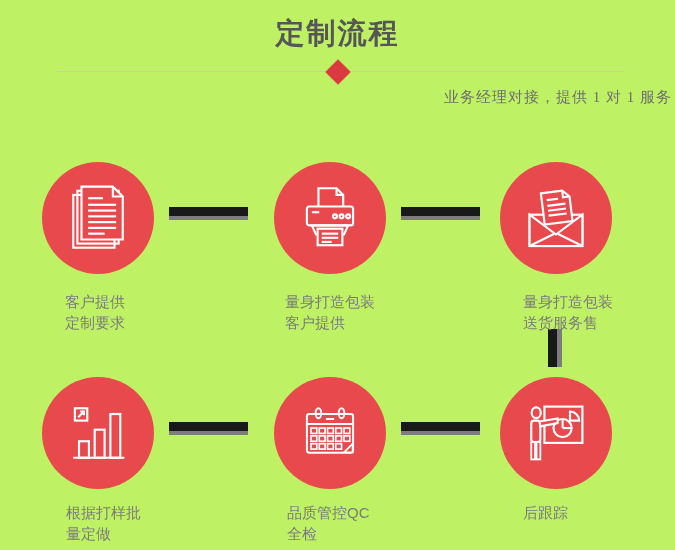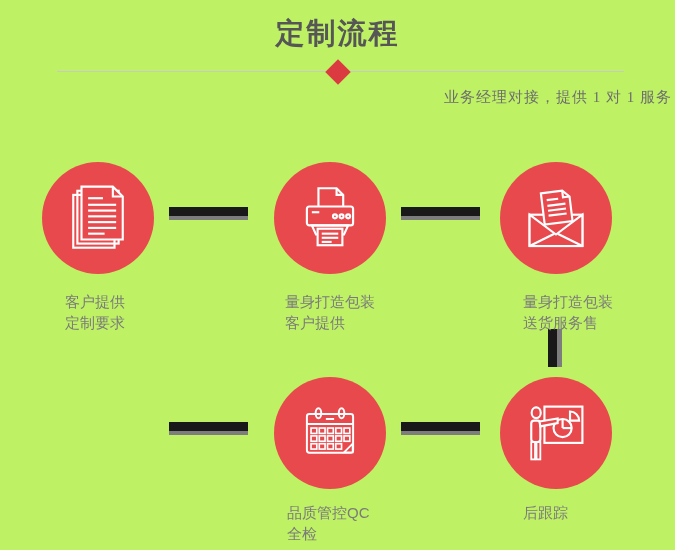--- a/index.html
+++ b/index.html
@@ -115,20 +115,39 @@
           <line x1="72" y1="74" x2="42" y2="59"></line>
         </g>
       </svg>
     </div>
     <div class="label">
       <div>量身打造包装</div>
       <div>送货服务售</div>
     </div>
   </div>
 
+  <div class="step s4">
+    <div class="circle">
+      <svg width="66" height="66" viewBox="0 0 80 80">
+        <g stroke="#ffffff" stroke-width="2.6" fill="none">
+          <rect x="12" y="10" width="15" height="15"></rect>
+          <line x1="16" y1="21" x2="23" y2="14"></line>
+          <polyline points="18.5,14 23,14 23,18.5"></polyline>
+          <rect x="17" y="50" width="12" height="20"></rect>
+          <rect x="36" y="36" width="12" height="34"></rect>
+          <rect x="55" y="17" width="12" height="53"></rect>
+          <line x1="10" y1="70" x2="72" y2="70"></line>
+        </g>
+      </svg>
+    </div>
+    <div class="label">
+      <div>根据打样批</div>
+      <div>量定做</div>
+    </div>
+  </div>
 
   <div class="step s5">
     <div class="circle">
       <svg width="66" height="66" viewBox="0 0 80 80">
         <g stroke="#ffffff" stroke-width="2.4" fill="none">
           <rect x="12" y="17" width="56" height="47" rx="3"></rect>
           <line x1="12" y1="29" x2="68" y2="29"></line>
           <ellipse cx="26" cy="16" rx="3.4" ry="6"></ellipse>
           <ellipse cx="54" cy="16" rx="3.4" ry="6"></ellipse>
           <line x1="35" y1="23" x2="45" y2="23"></line>

